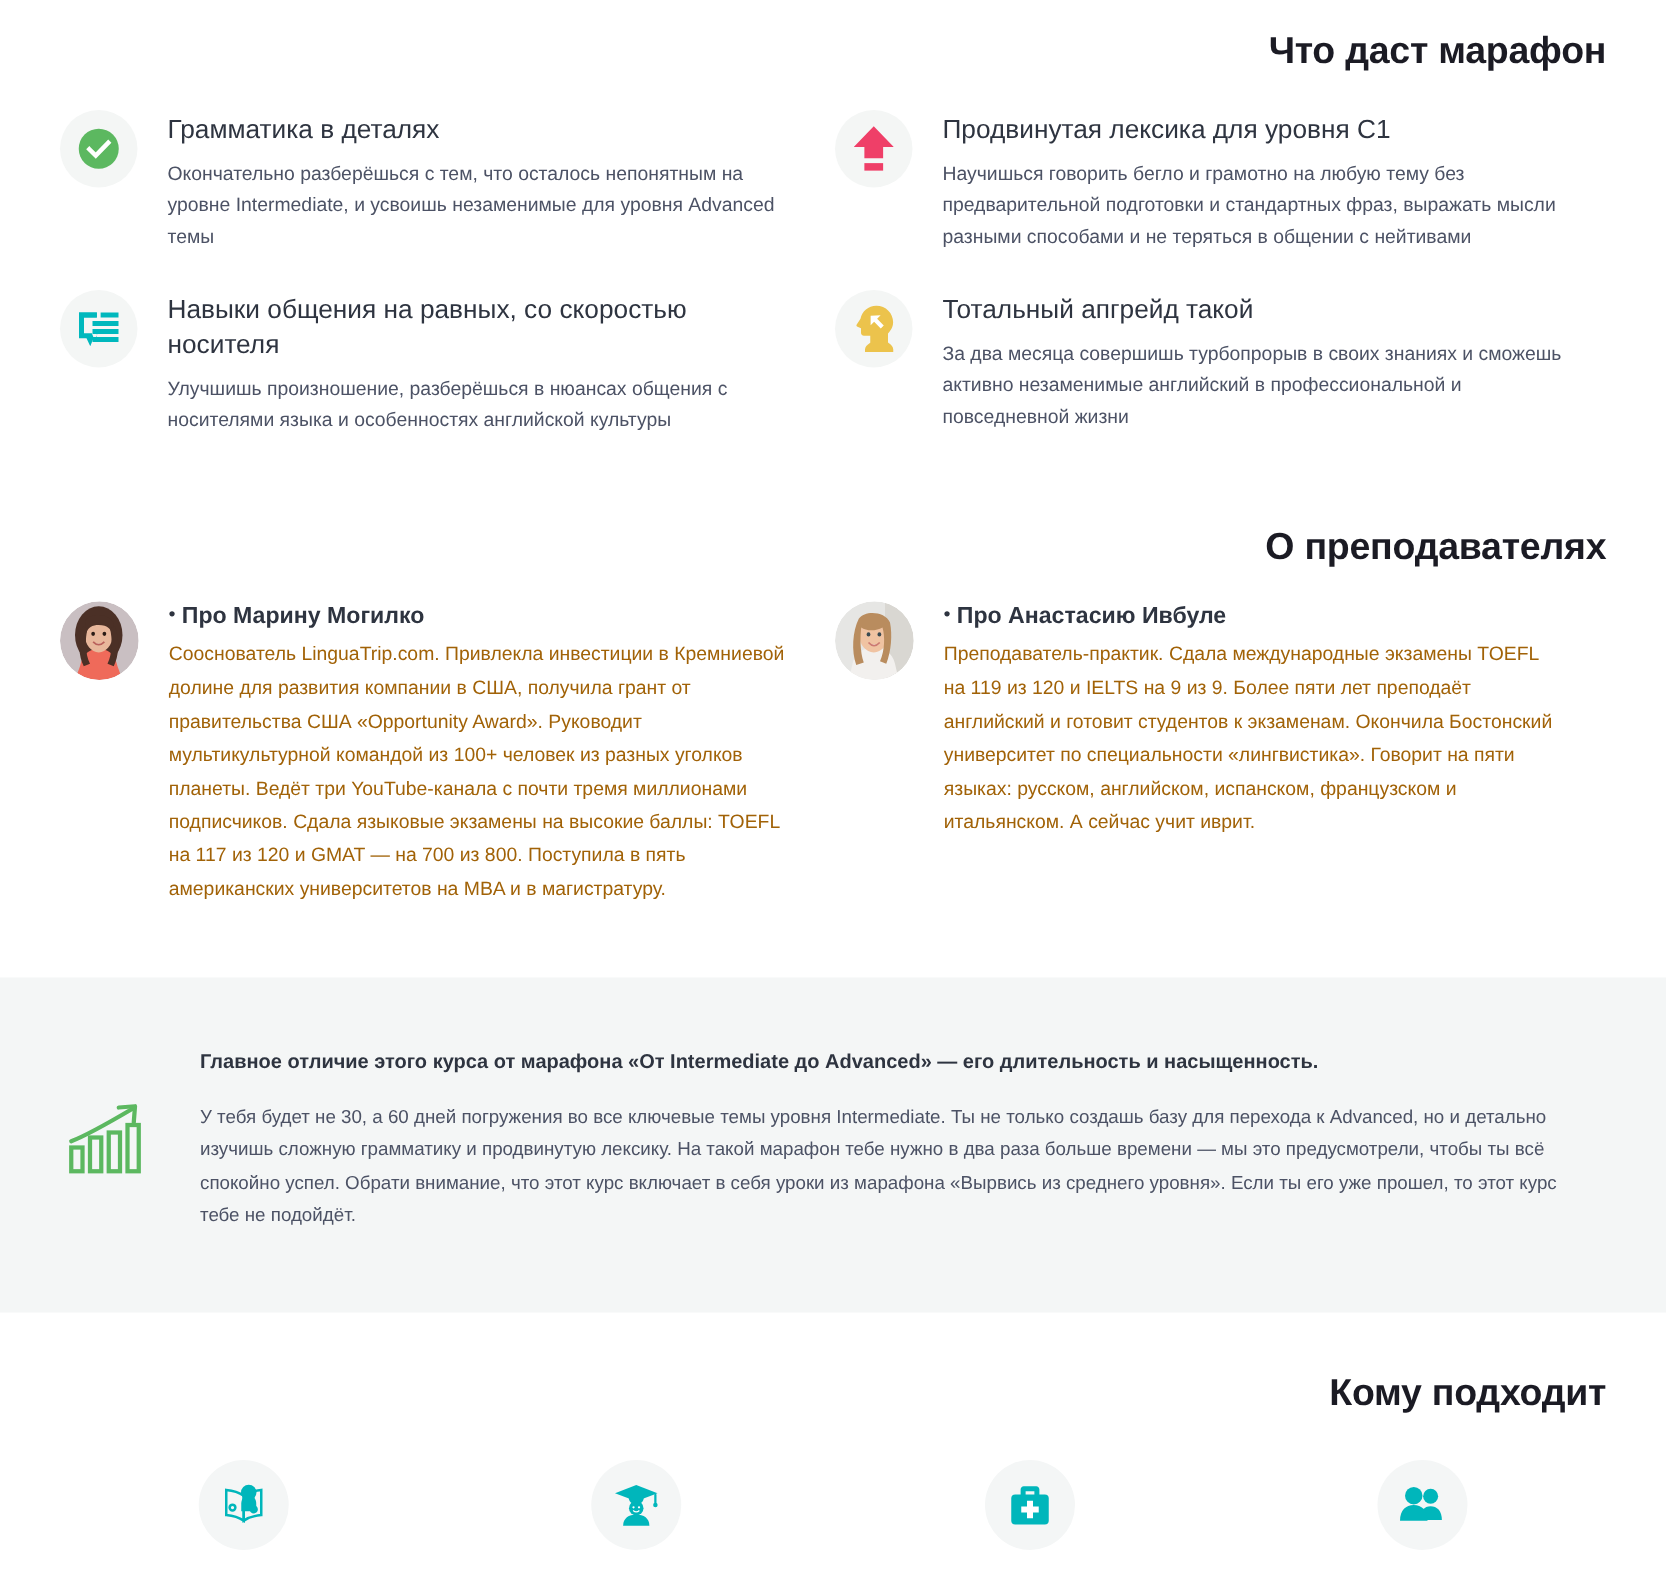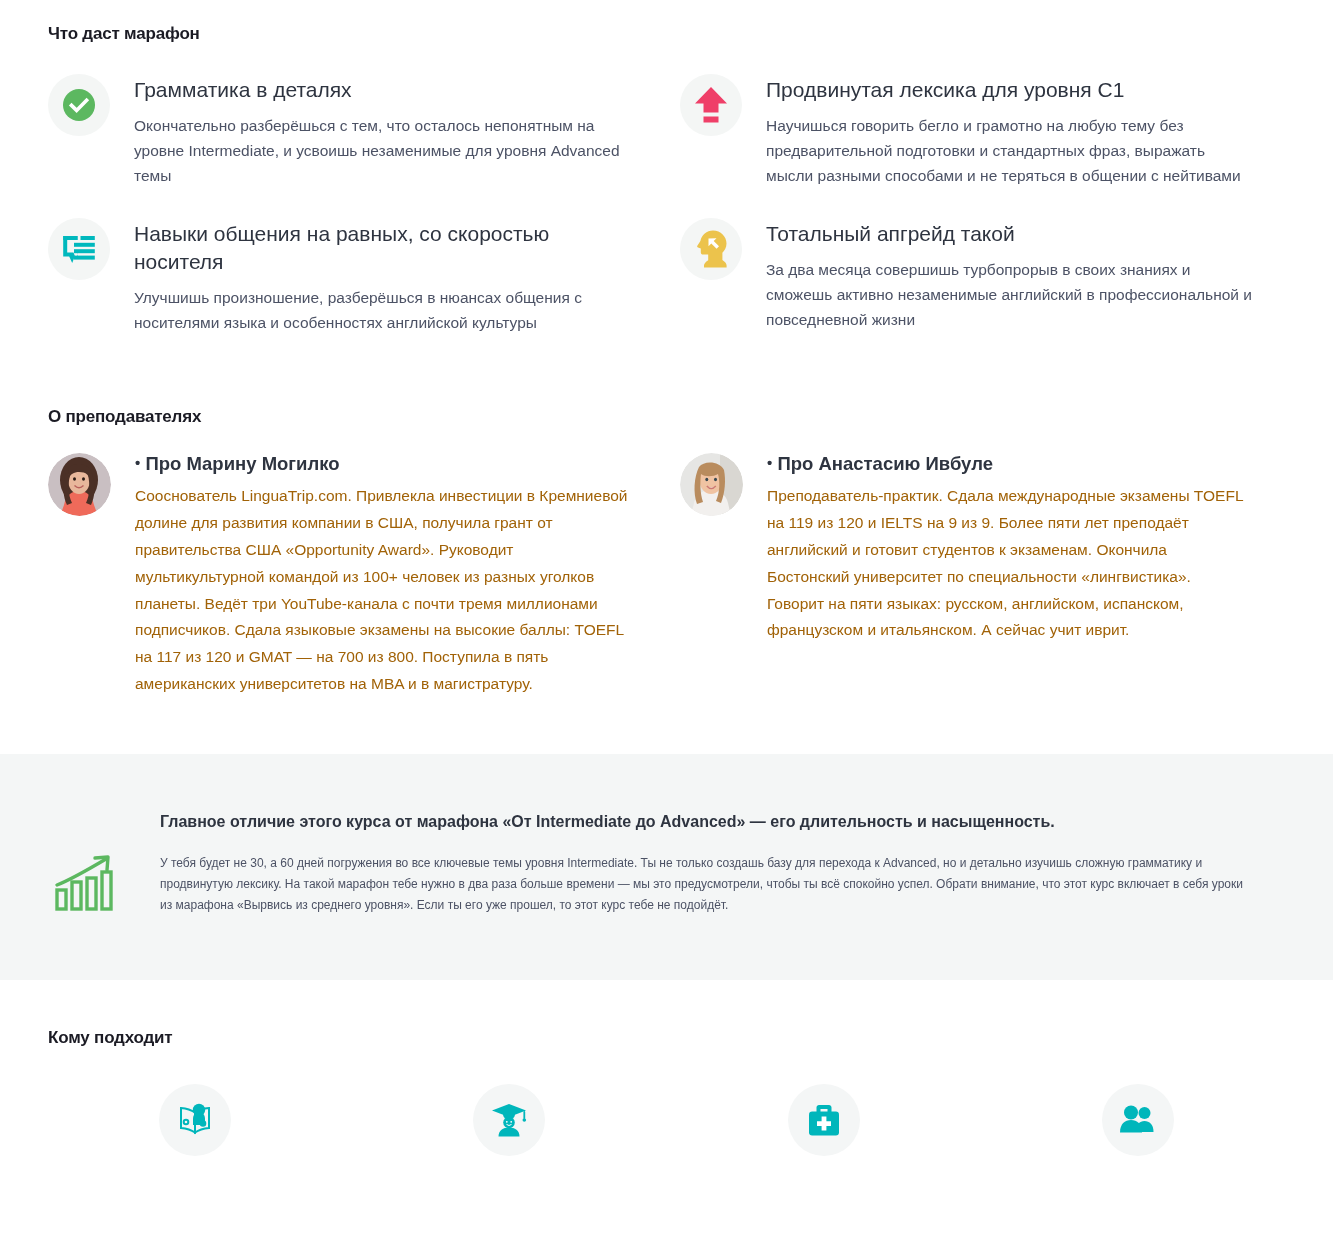--- a/index.html
+++ b/index.html
@@ -11,33 +11,34 @@
     background: #ffffff;
     font-family: "Liberation Sans", "DejaVu Sans", sans-serif;
     color: #3b4256;
     -webkit-font-smoothing: antialiased;
   }
   .page { width: 1333px; margin: 0 auto; position: relative; }
 
   
   .section { padding: 0 48px; }
   .section-title {
-    font-size: 17px;
+    font-size: 30px;
     font-weight: bold;
     color: #1b1b24;
     letter-spacing: -0.2px;
     margin: 0;
+    text-align: right;
   }
 
   
   .benefits-wrap { padding-top: 24px; }
   .grid-2 {
     display: grid;
     grid-template-columns: 620px 1fr;
-    column-gap: 12px;
+    column-gap: 0px;
   }
   .benefit {
     display: flex;
     align-items: flex-start;
     margin-top: 30px;
     padding-right: 30px;
   }
   .benefit:first-child { margin-top: 30px; }
   .icon-circle {
     flex: 0 0 auto;
@@ -110,21 +111,21 @@
   }
   .callout-body { flex: 1 1 auto; max-width: 1095px; }
   .callout-lead {
     font-size: 16px;
     font-weight: bold;
     color: #2e3440;
     margin: 0 0 20px 0;
     line-height: 1.45;
   }
   .callout-text {
-    font-size: 12px;
+    font-size: 15px;
     line-height: 1.75;
     color: #4c5265;
     margin: 0;
   }
 
   
   .audience-wrap { padding-top: 48px; padding-bottom: 20px; }
   .audience-grid {
     display: grid;
     grid-template-columns: repeat(4, 1fr);

